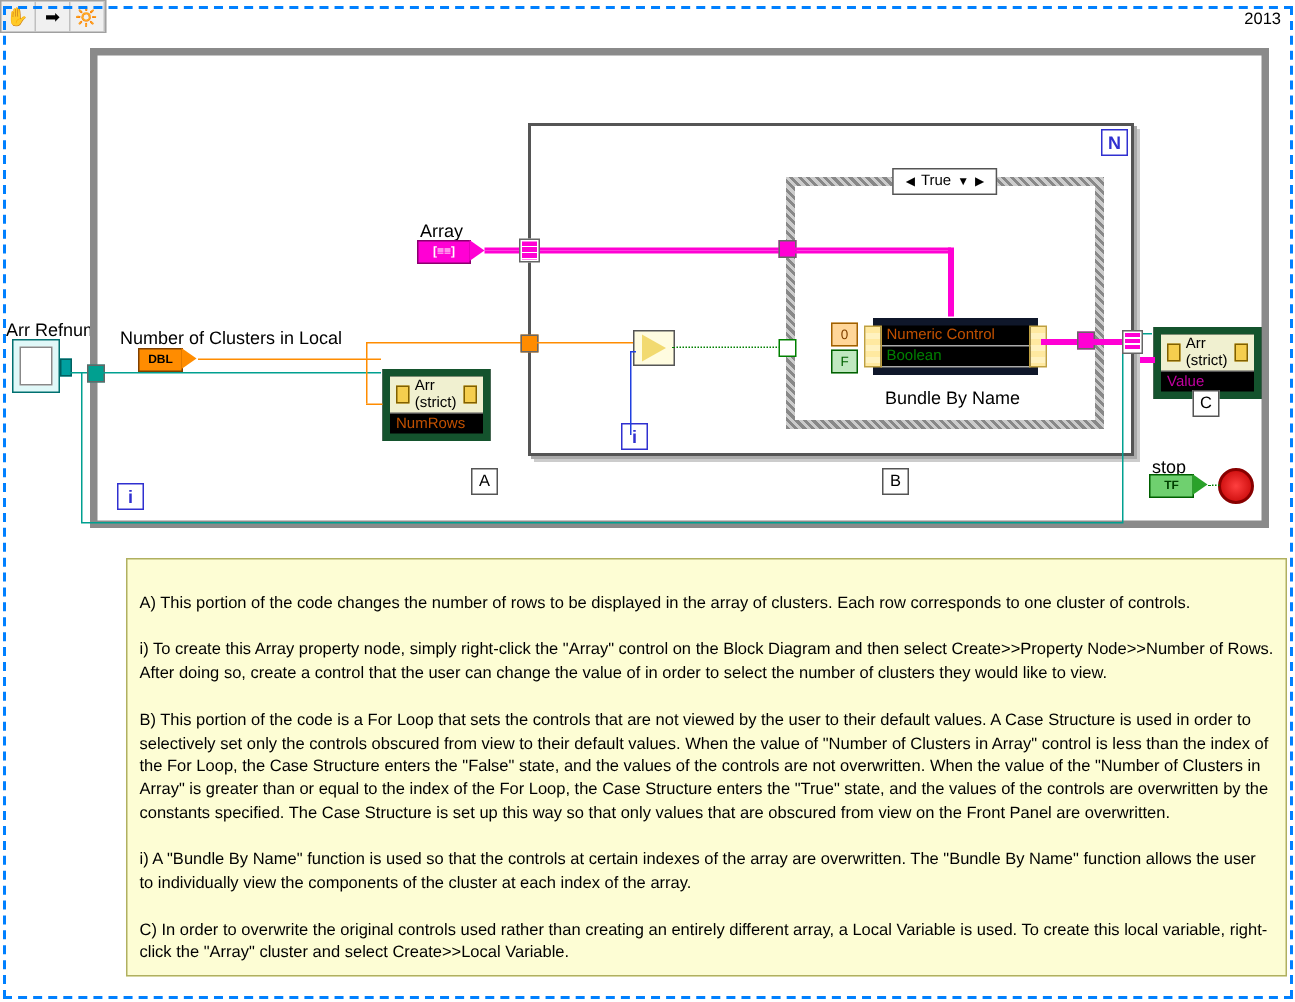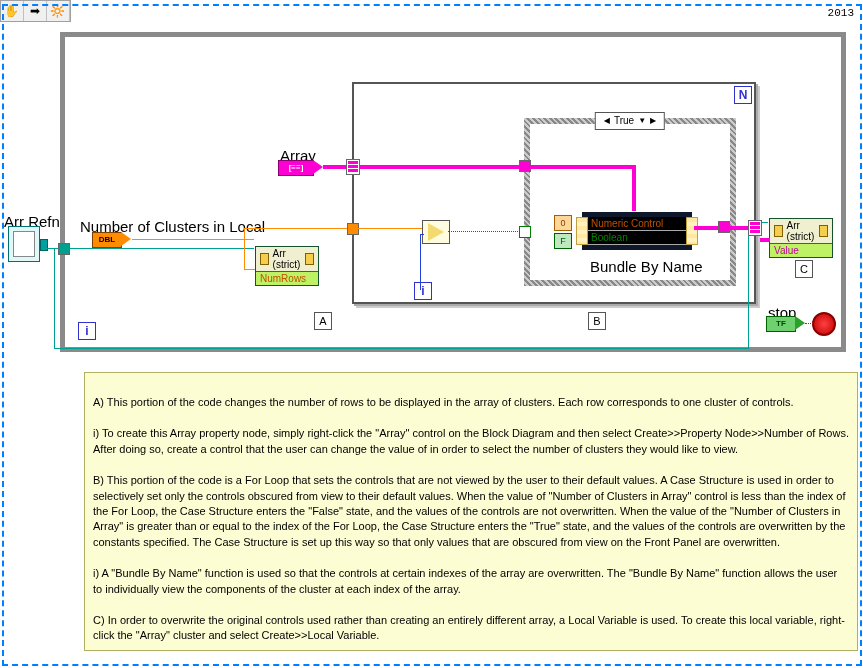--- a/index.html
+++ b/index.html
@@ -24,21 +24,21 @@
     border-right: 1px solid #c0c0c0;
     font-size: 12px;
     cursor: pointer;
   }
   .dashed-frame {
     position: absolute;
     border: 2px dashed #0080ff;
   }
   .year-label {
     position: absolute; top: 1px; right: 6px;
-    font-size: 11px; color: #000; font-family: Liberation Mono, monospace;
+    font-size: 11px; color: #000;
   }
   .while-loop {
     position: absolute;
     border: 5px solid #8a8a8a;
     background: #fff;
   }
   .for-loop {
     position: absolute;
     border: 2px solid #555;
     background: #fff;
@@ -79,21 +79,21 @@
     padding: 0 8px;
     height: 16px; line-height: 16px;
     font-size: 10px;
     display: flex; align-items: center; gap: 4px;
   }
   .case-selector .arrow {
     font-size: 8px;
   }
   .lbl {
     position: absolute;
-    font-size: 15px;
+    font-size: 12px;
     color: #000;
     white-space: nowrap;
   }
   .control-dbl {
     position: absolute;
     width: 28px; height: 14px;
     background: #ff8c00;
     border: 1px solid #804000;
     color: #000;
     font-size: 8px;
@@ -121,22 +121,22 @@
   }
   .array-tri {
     position: absolute;
     width: 0; height: 0;
     border-top: 7px solid transparent;
     border-bottom: 7px solid transparent;
     border-left: 10px solid #ff00d4;
   }
   .prop-node {
     position: absolute;
-    border: 1px solid #14532d;
-    background: #bef264;
+    border: 5px solid #14532d;
+    background: #000000;
   }
   .prop-head {
     border-bottom: 1px solid #555;
     background: #f0f0d0;
     padding: 1px 4px;
     font-size: 10px;
     display: flex; gap: 4px; align-items: center;
   }
   .prop-head .pin { width: 10px; height: 10px; background: #f5ce4e; border: 1px solid #806000; }
   .prop-row {

